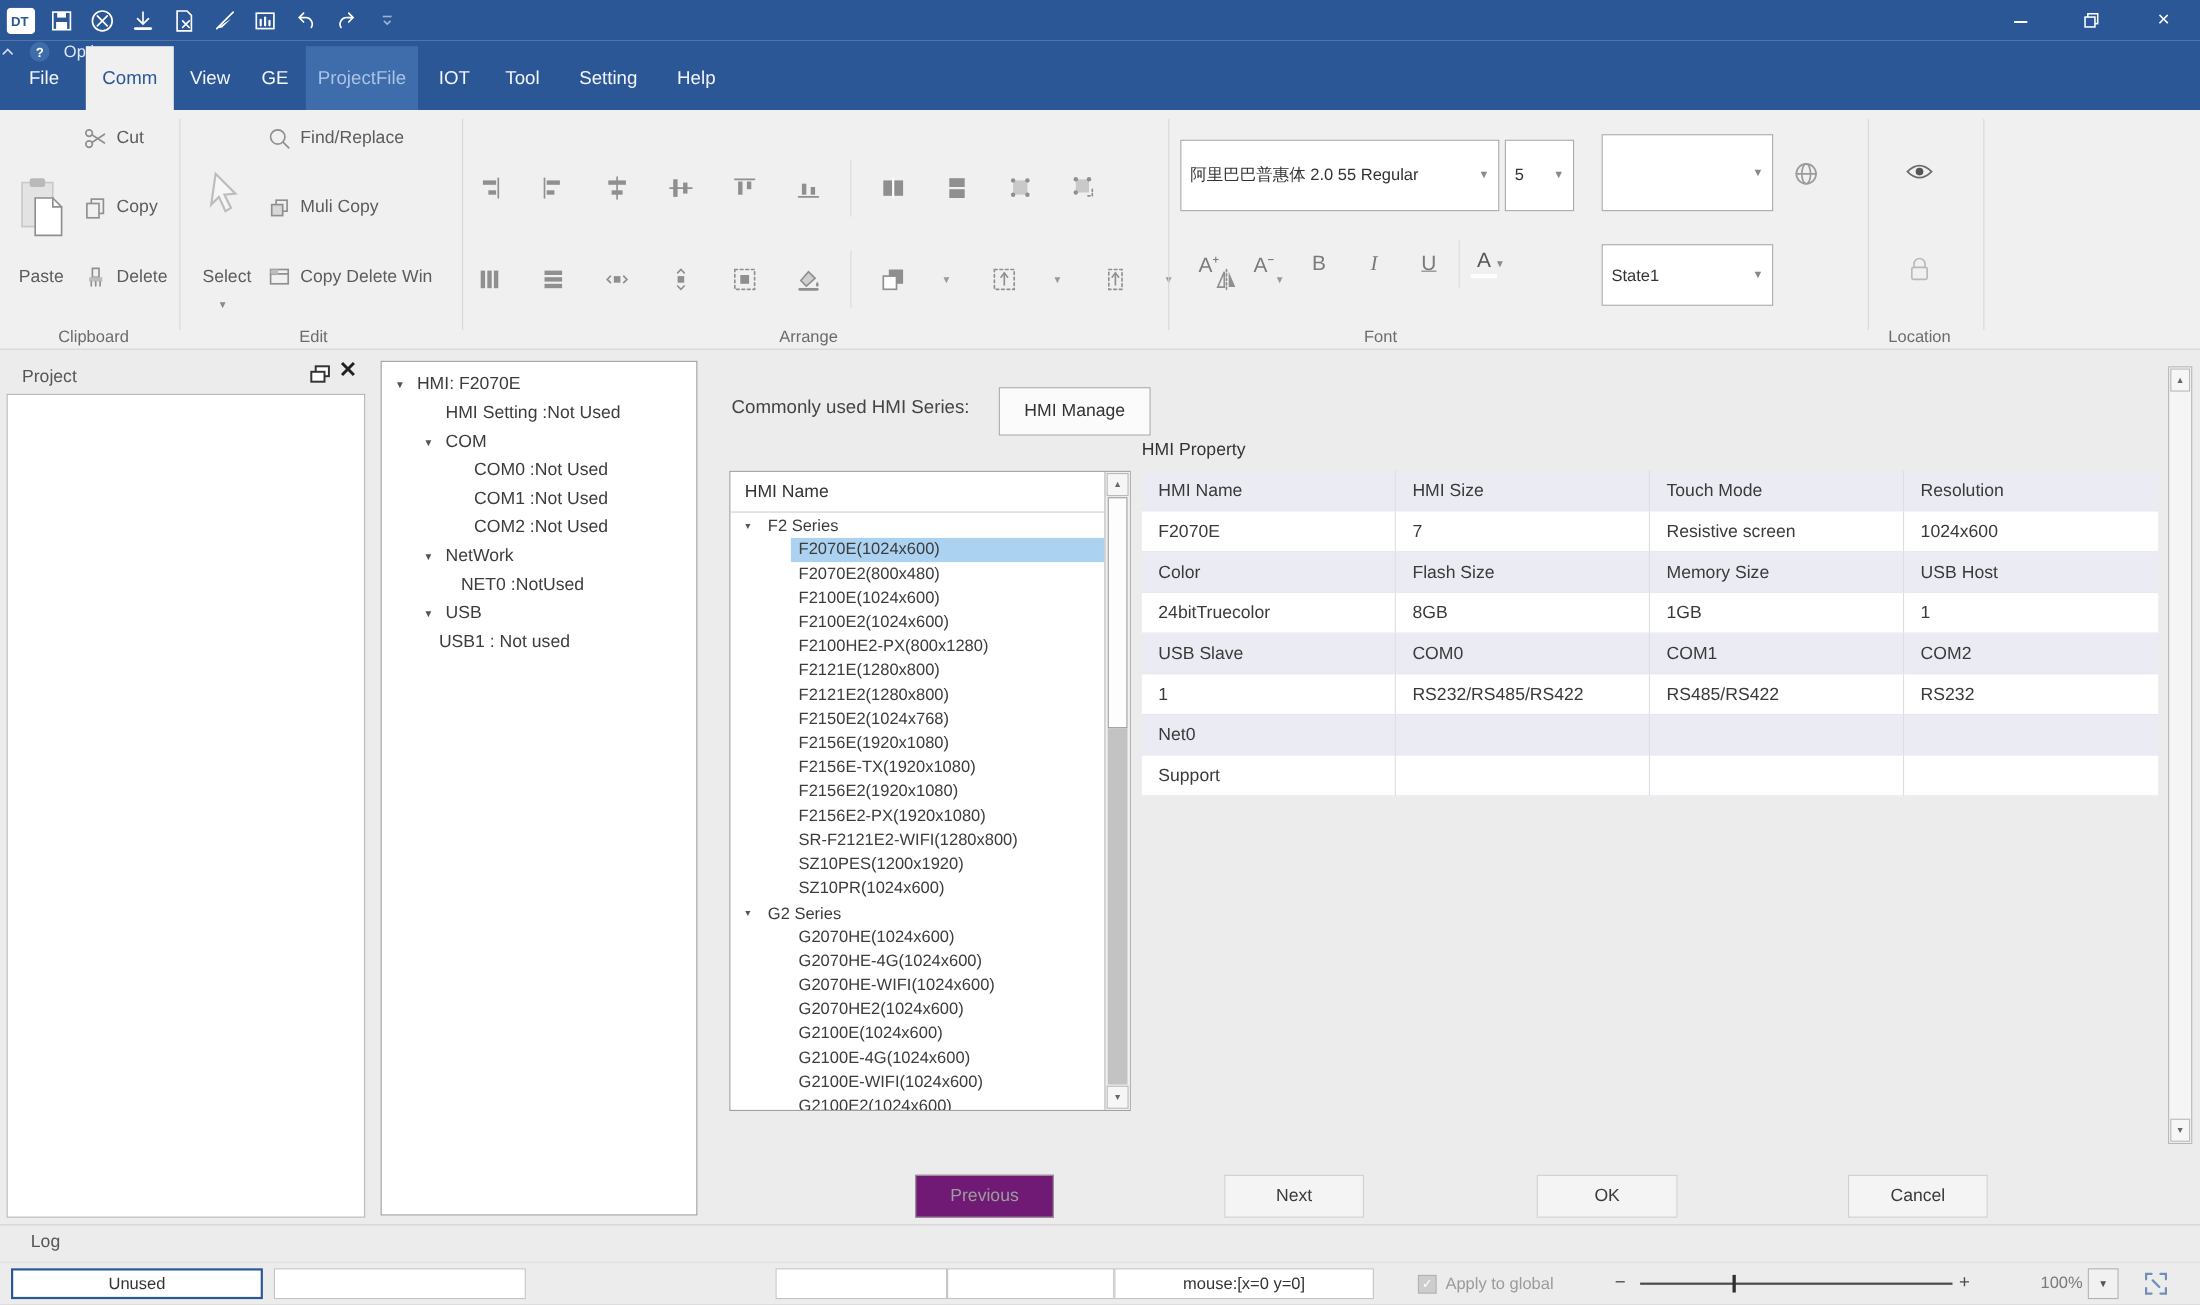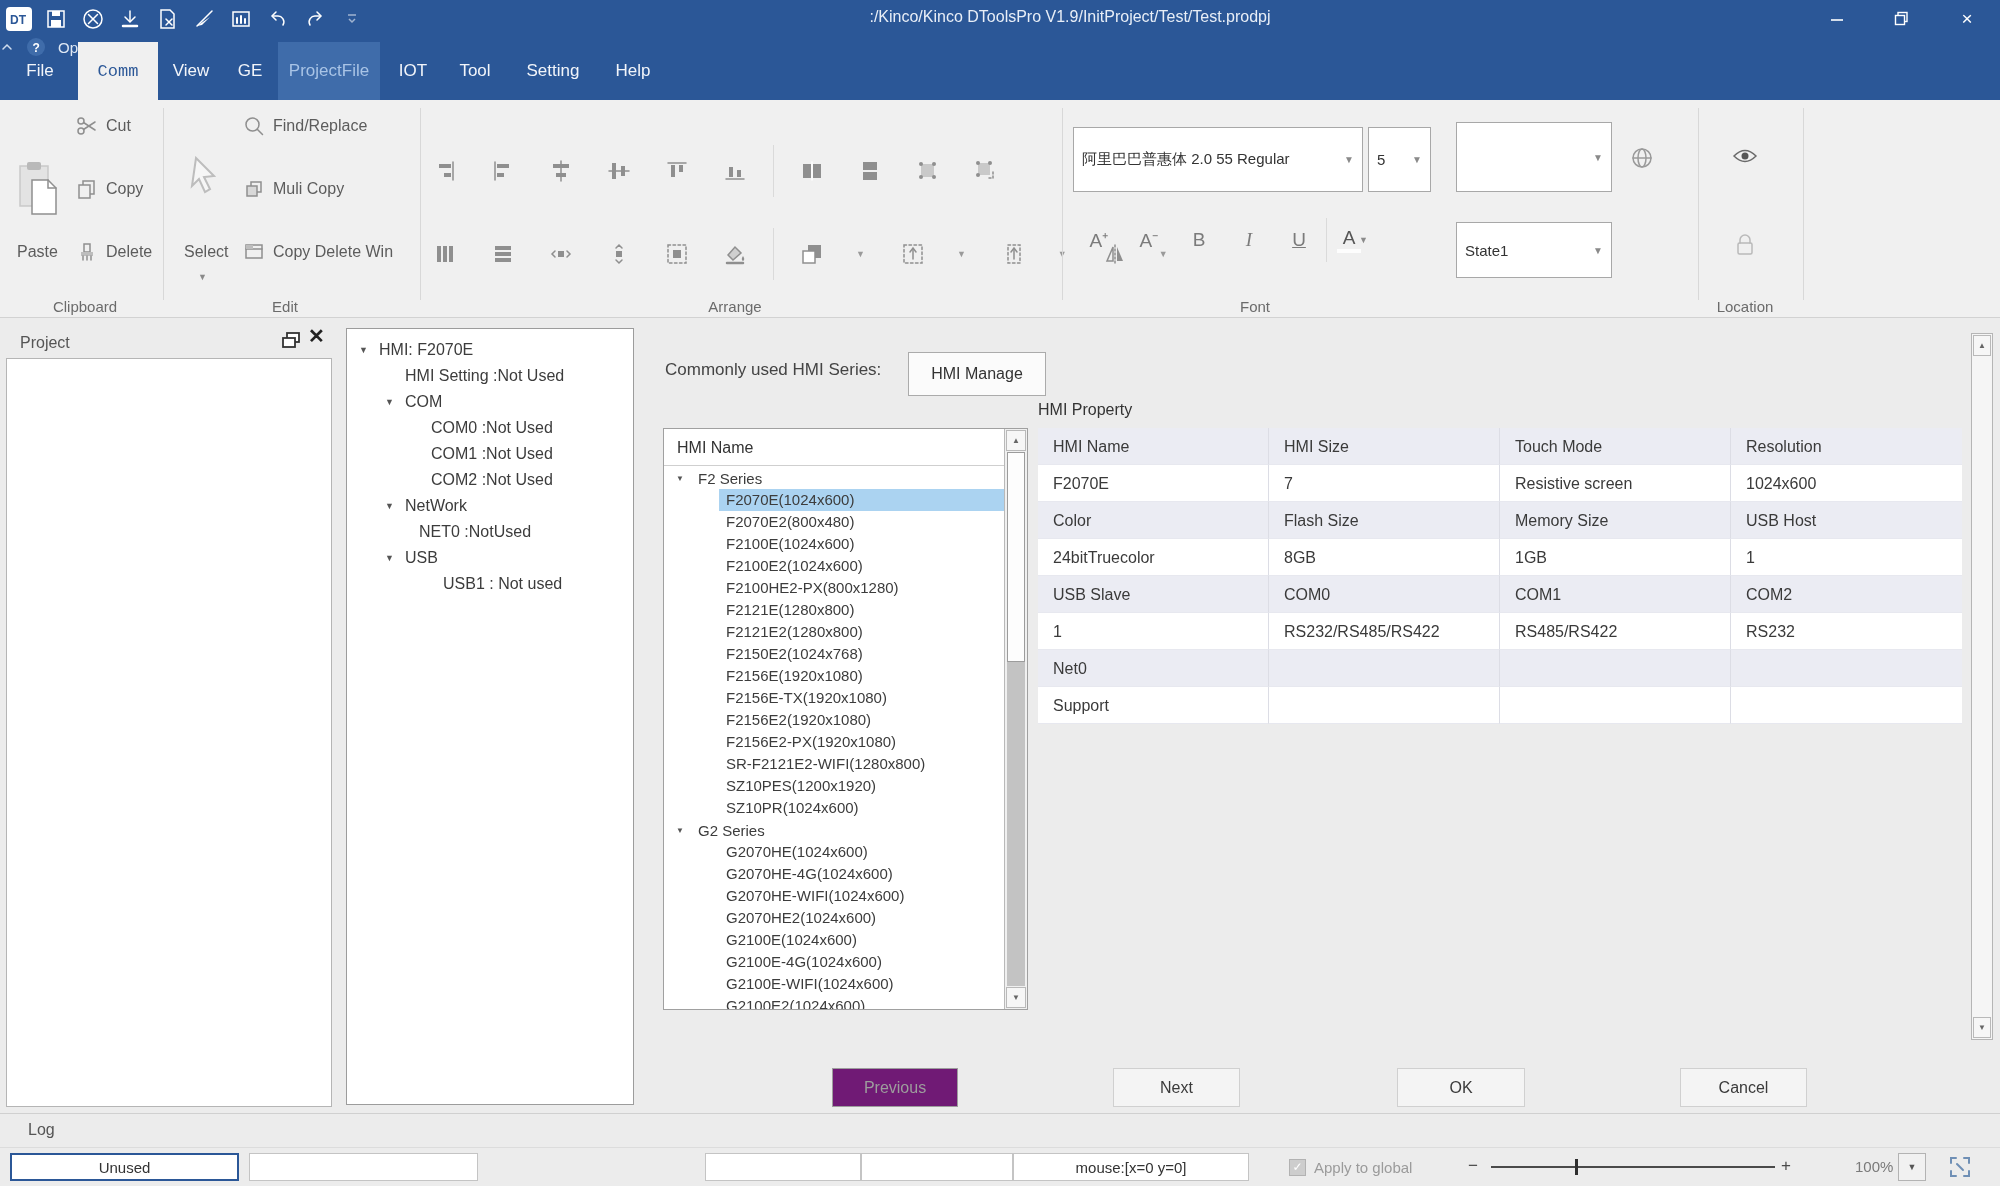--- a/index.html
+++ b/index.html
@@ -15,21 +15,21 @@
   
   #titlebar { left:0; top:0; width:2000px; height:37px; background:#2b5797; }
   #qa { left:6px; top:4px; height:30px; display:flex; align-items:center; gap:11px; }
   .qa-ic { width:26px; height:26px; display:flex; align-items:center; justify-content:center; }
   #win-title { top:8px; left:700px; width:740px; text-align:center; color:#e8eef7; font-size:16px; white-space:nowrap; }
   .winctl { top:6px; width:30px; height:25px; display:flex; align-items:center; justify-content:center; color:#fff; font-size:17px; }
 
   
   #menubar { left:0; top:37px; width:2000px; height:63px; background:#2b5797; }
   .menu-item { position:absolute; top:5px; height:58px; display:flex; align-items:center; justify-content:center; color:#f2f5fa; font-size:17px; cursor:default; }
-  .menu-item.active { background:#f0f0f0; color:#2b5797;font-family:Liberation Mono, monospace; }
+  .menu-item.active { background:#f0f0f0; color:#2b5797; }
   .menu-item.hilite { background:#3f6caa; color:#a9c4e6; }
   #menu-right { right:12px; top:18px; display:flex; align-items:center; gap:12px; color:#dfe8f4; font-size:15px; }
 
   
   #ribbon { left:0; top:100px; width:2000px; height:218px; background:#f0f0f0; border-bottom:1px solid #d2d2d2; }
   .grp-label { position:absolute; top:198px; font-size:15px; color:#6b6b6b; text-align:center; }
   .grp-div { position:absolute; top:8px; width:1px; height:192px; background:#d8d8d8; }
   .rlabel { font-size:16px; color:#5c5c5c; white-space:nowrap; }
   .rbtn-row { position:absolute; display:flex; align-items:center; gap:8px; }
   .combo { position:absolute; background:#fff; border:1px solid #a8a8a8; display:flex; align-items:center; font-size:15px; color:#333; padding:0 8px; }
@@ -149,21 +149,20 @@
             <polyline points="13,3 17,7 13,11"></polyline>
           </svg>
         </span>
         <span class="qa-ic ic">
           <svg width="14" height="14" opacity="0.55">
             <line x1="3" y1="3" x2="11" y2="3" stroke="#fff" stroke-width="1.5"></line>
             <polyline points="4,7 7,10 10,7" fill="none" stroke="#fff" stroke-width="1.5"></polyline>
           </svg>
         </span>
       </div>
-    <div id="win-title" class="abs">:/Kinco/Kinco DToolsPro V1.9/InitProject/Test/Test.prodpj</div>
     <div class="winctl abs" style="left:1822px;">
       <svg width="14" height="14">
           <line x1="1" y1="8" x2="13" y2="8" stroke="#fff" stroke-width="1.6"></line>
         </svg>
     </div>
     <div class="winctl abs" style="left:1886px;">
       <svg width="15" height="15" fill="none" stroke="#fff" stroke-width="1.4">
           <rect x="4" y="1.5" width="9" height="9"></rect>
           <rect x="1.5" y="4.5" width="9" height="9" fill="#2b5797"></rect>
         </svg>
@@ -532,21 +531,21 @@
           <span>NetWork</span>
         </div>
         <div class="tree-row" style="padding-left: 52px;">
           <span class="tree-arrow"></span>
           <span>NET0 :NotUsed</span>
         </div>
         <div class="tree-row" style="padding-left: 38px;">
           <span class="tree-arrow">▼</span>
           <span>USB</span>
         </div>
-        <div class="tree-row" style="padding-left: 76px;">
+        <div class="tree-row" style="padding-left: 32px;">
           <span class="tree-arrow"></span>
           <span>USB1 : Not used</span>
         </div>
       </div>
 
     <div class="abs" style="left:665px; top:42px; font-size:17px; color:#444;">Commonly used HMI Series:</div>
     <div class="abs" style="left:908px; top:34px; width:138px; height:44px; background:#fbfbfb; border:1px solid #ababab; display:flex; align-items:center; justify-content:center; font-size:16px; color:#333;">HMI Manage</div>
     <div class="abs" style="left:1038px; top:83px; font-size:16px; color:#333;">HMI Property</div>
 
     <div id="hmi-listbox" class="abs">

